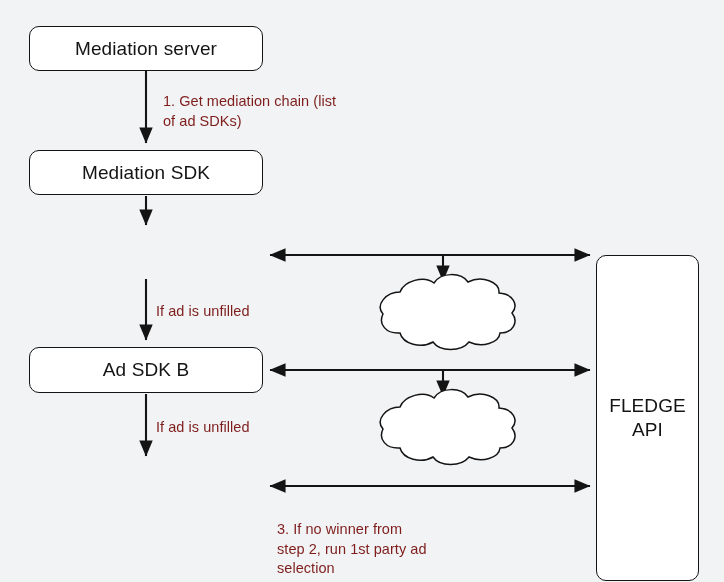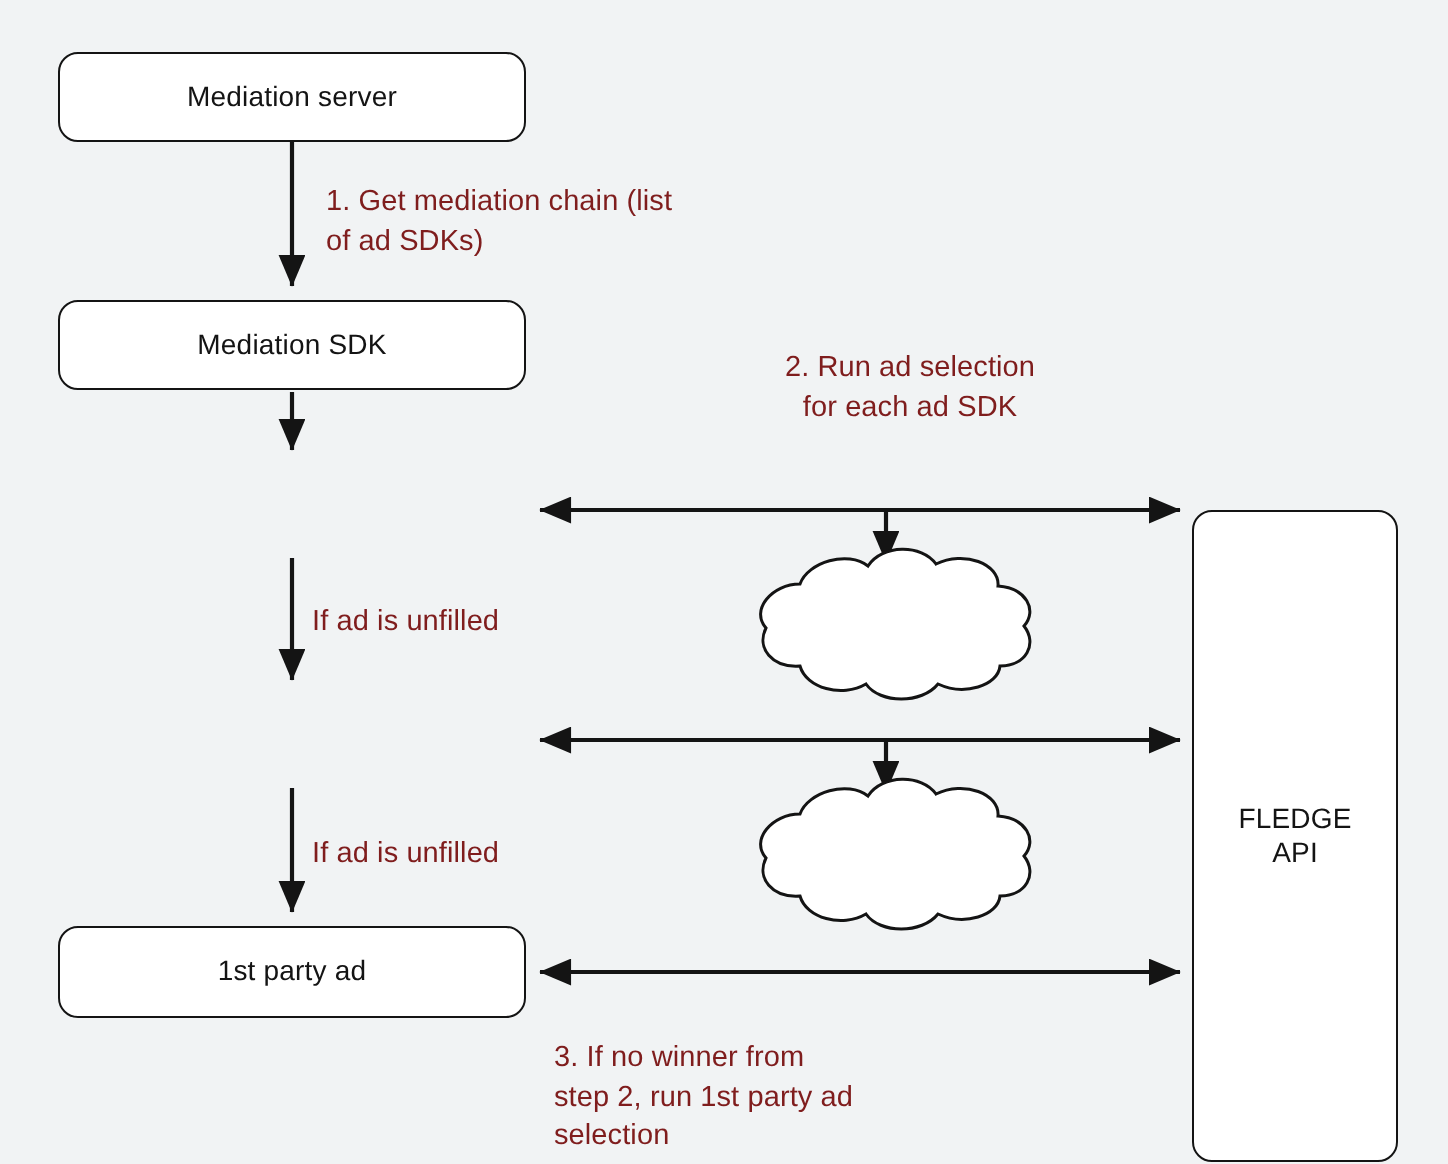--- a/index.html
+++ b/index.html
@@ -24,21 +24,21 @@
   .node-box {
     position: absolute;
     background: #ffffff;
     border: 1.6px solid #141414;
     border-radius: 10px;
     box-sizing: border-box;
     display: flex;
     align-items: center;
     justify-content: center;
     color: #141414;
-    font-size: 14px;
+    font-size: 19px;
     line-height: 1.25;
     text-align: center;
     letter-spacing: 0.1px;
   }
   .edge-label {
     position: absolute;
     color: #7f1d1d;
     font-size: 14.5px;
     line-height: 1.35;
     letter-spacing: 0.05px;
@@ -125,41 +125,39 @@
 
   <div class="node-box" style="left:29px; top:26px; width:234px; height:45px;">
     <span>Mediation server</span>
   </div>
 
   <div class="node-box" style="left:29px; top:150px; width:234px; height:45px;">
     <span>Mediation SDK</span>
   </div>
 
 
+  <div class="node-box" style="left:29px; top:347px; width:234px; height:46px;">
+    <span>Ad SDK B</span>
+  </div>
 
-  <div class="node-box" style="left:29px; top:463px; width:234px; height:46px;">
-    <span>1st party ad</span>
-  </div>
 
   <div class="node-box" style="left:596px; top:211px; width:103px; height:326px; white-space:pre-line;margin-top:44px;">
     <span>FLEDGE
 API</span>
   </div>
 
   <div class="cloud-label" style="left:383px; top:291px; width:120px;">Network
 A</div>
 
   <div class="cloud-label" style="left:383px; top:406px; width:120px;">Network
 B</div>
 
   <div class="edge-label left" style="left:163px; top:92px; width:230px;">1. Get mediation chain (list
 of ad SDKs)</div>
 
-  <div class="edge-label centered" style="left:355px; top:175px; width:200px;">2. Run ad selection
-for each ad SDK</div>
 
   <div class="edge-label left" style="left:277px; top:520px; width:230px;">3. If no winner from
 step 2, run 1st party ad
 selection</div>
 
   <div class="edge-label left" style="left:156px; top:302px; width:180px;">If ad is unfilled</div>
 
   <div class="edge-label left" style="left:156px; top:418px; width:180px;">If ad is unfilled</div>
 
 </div>

